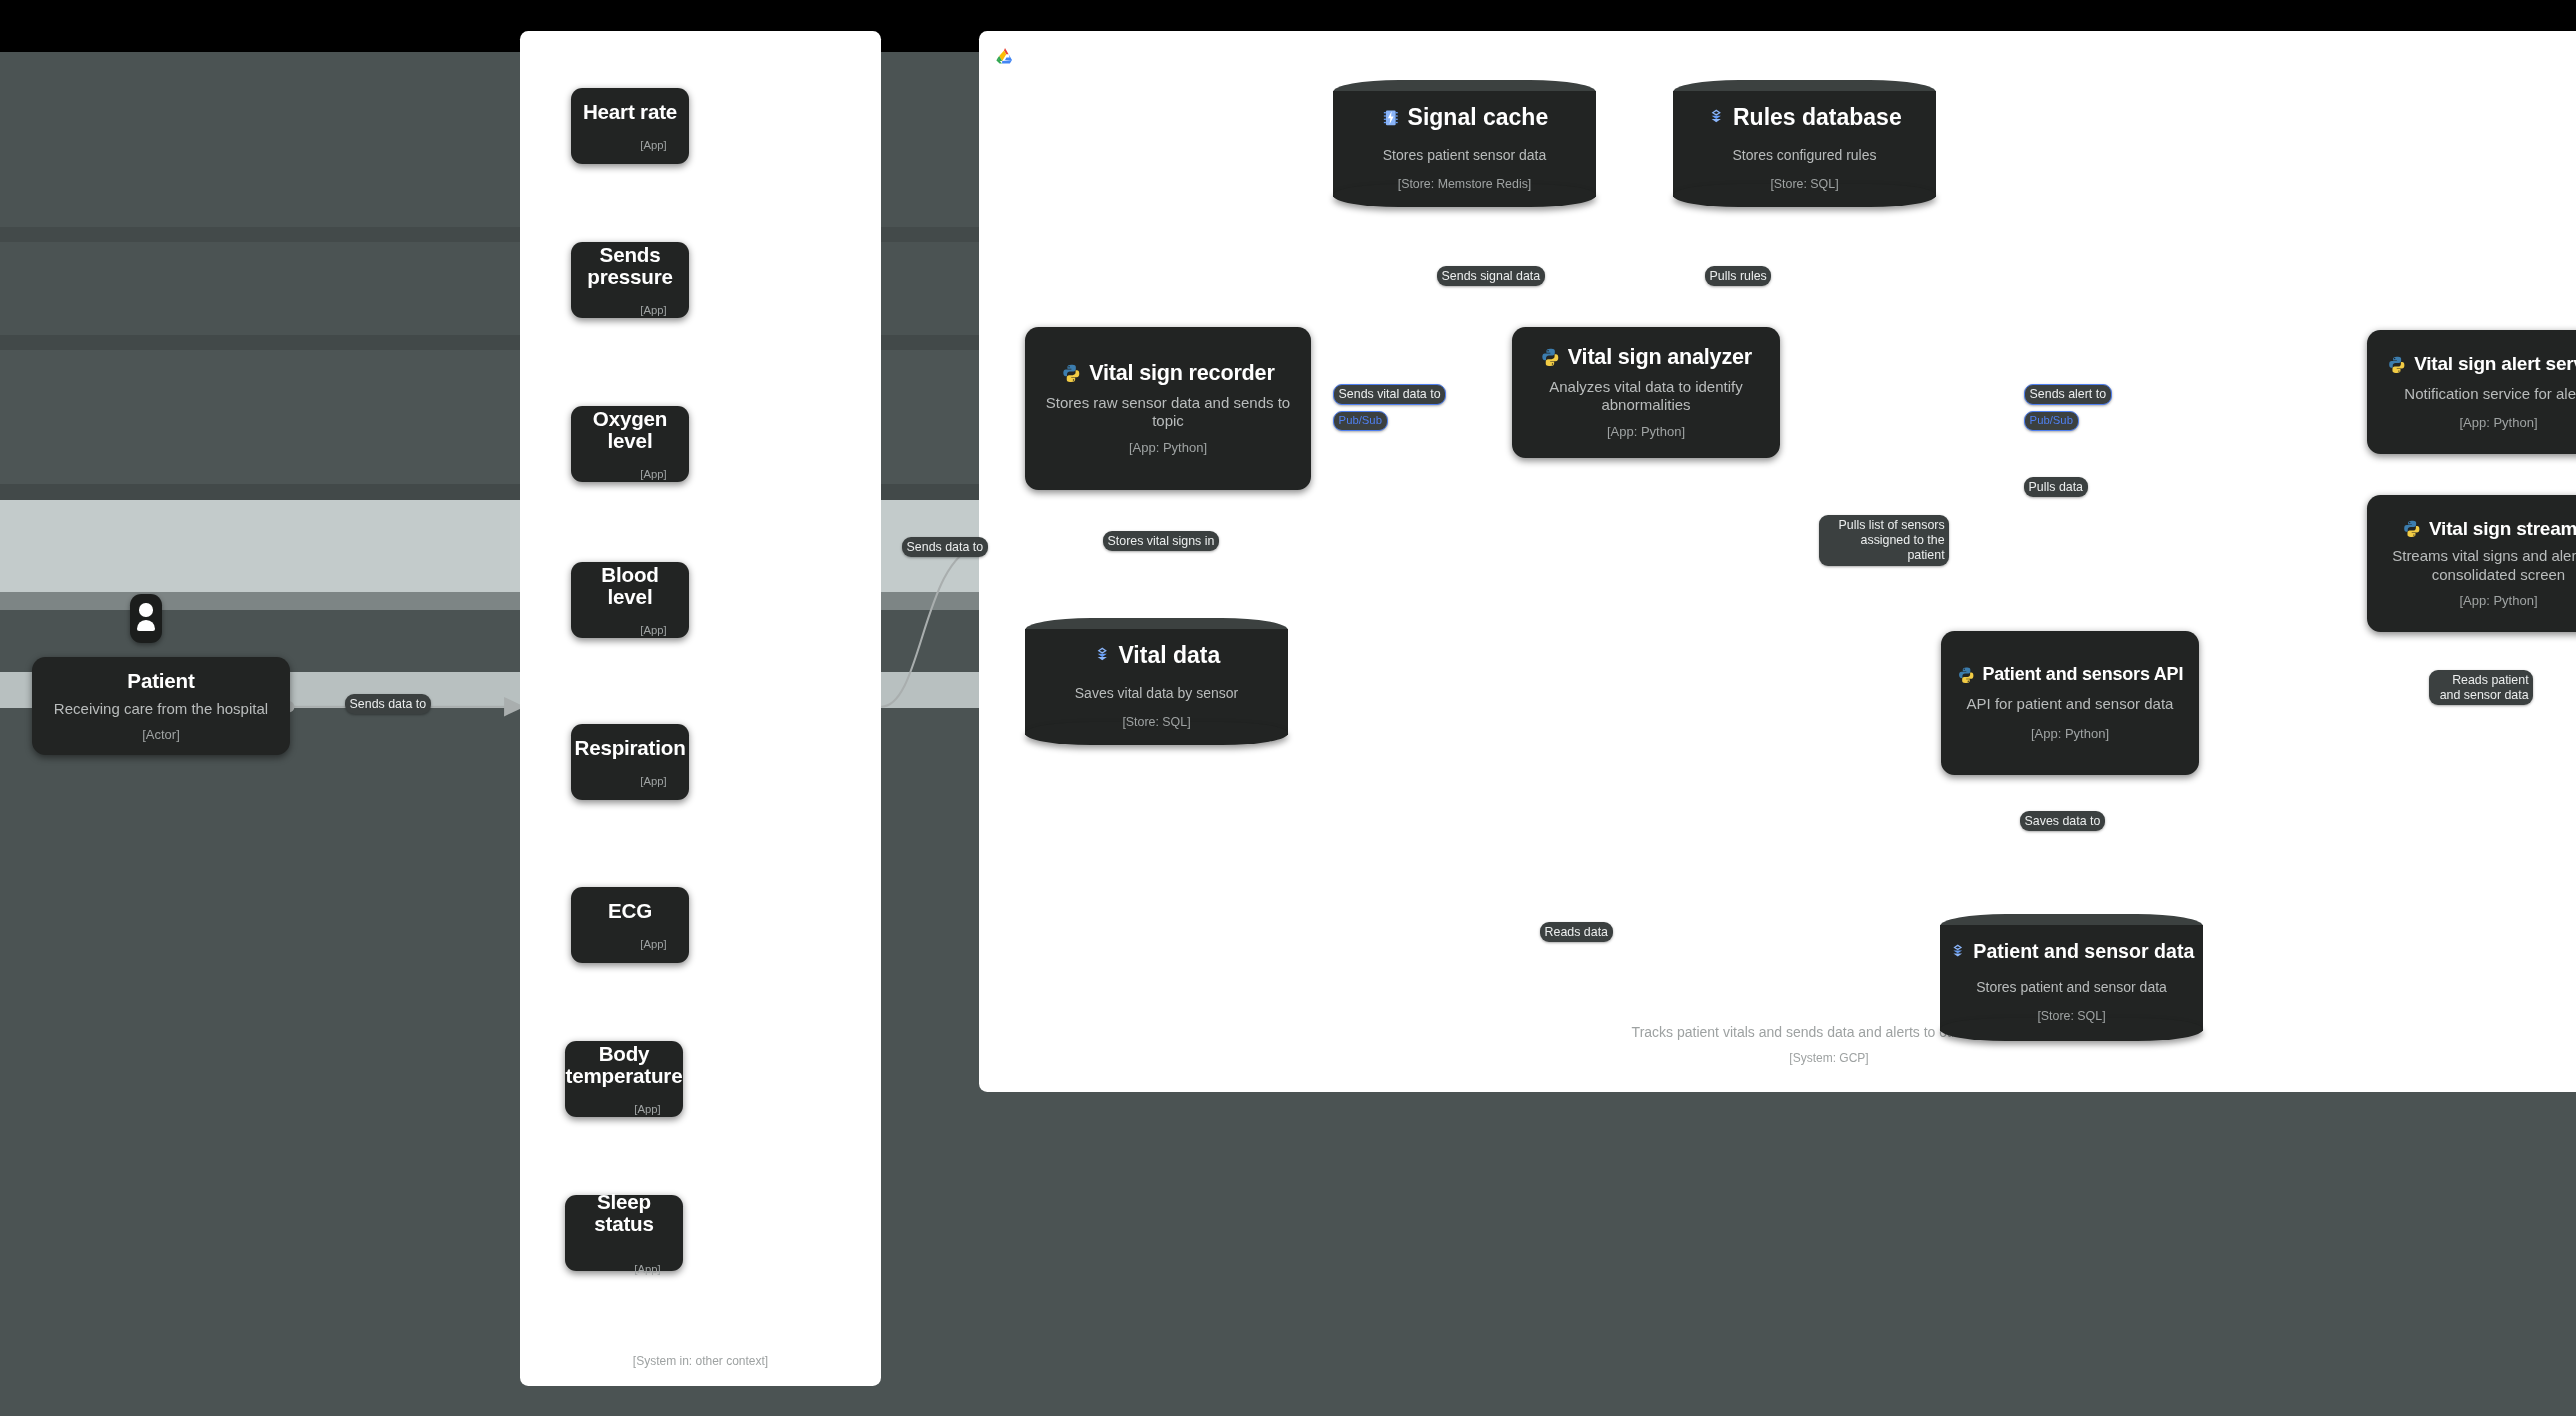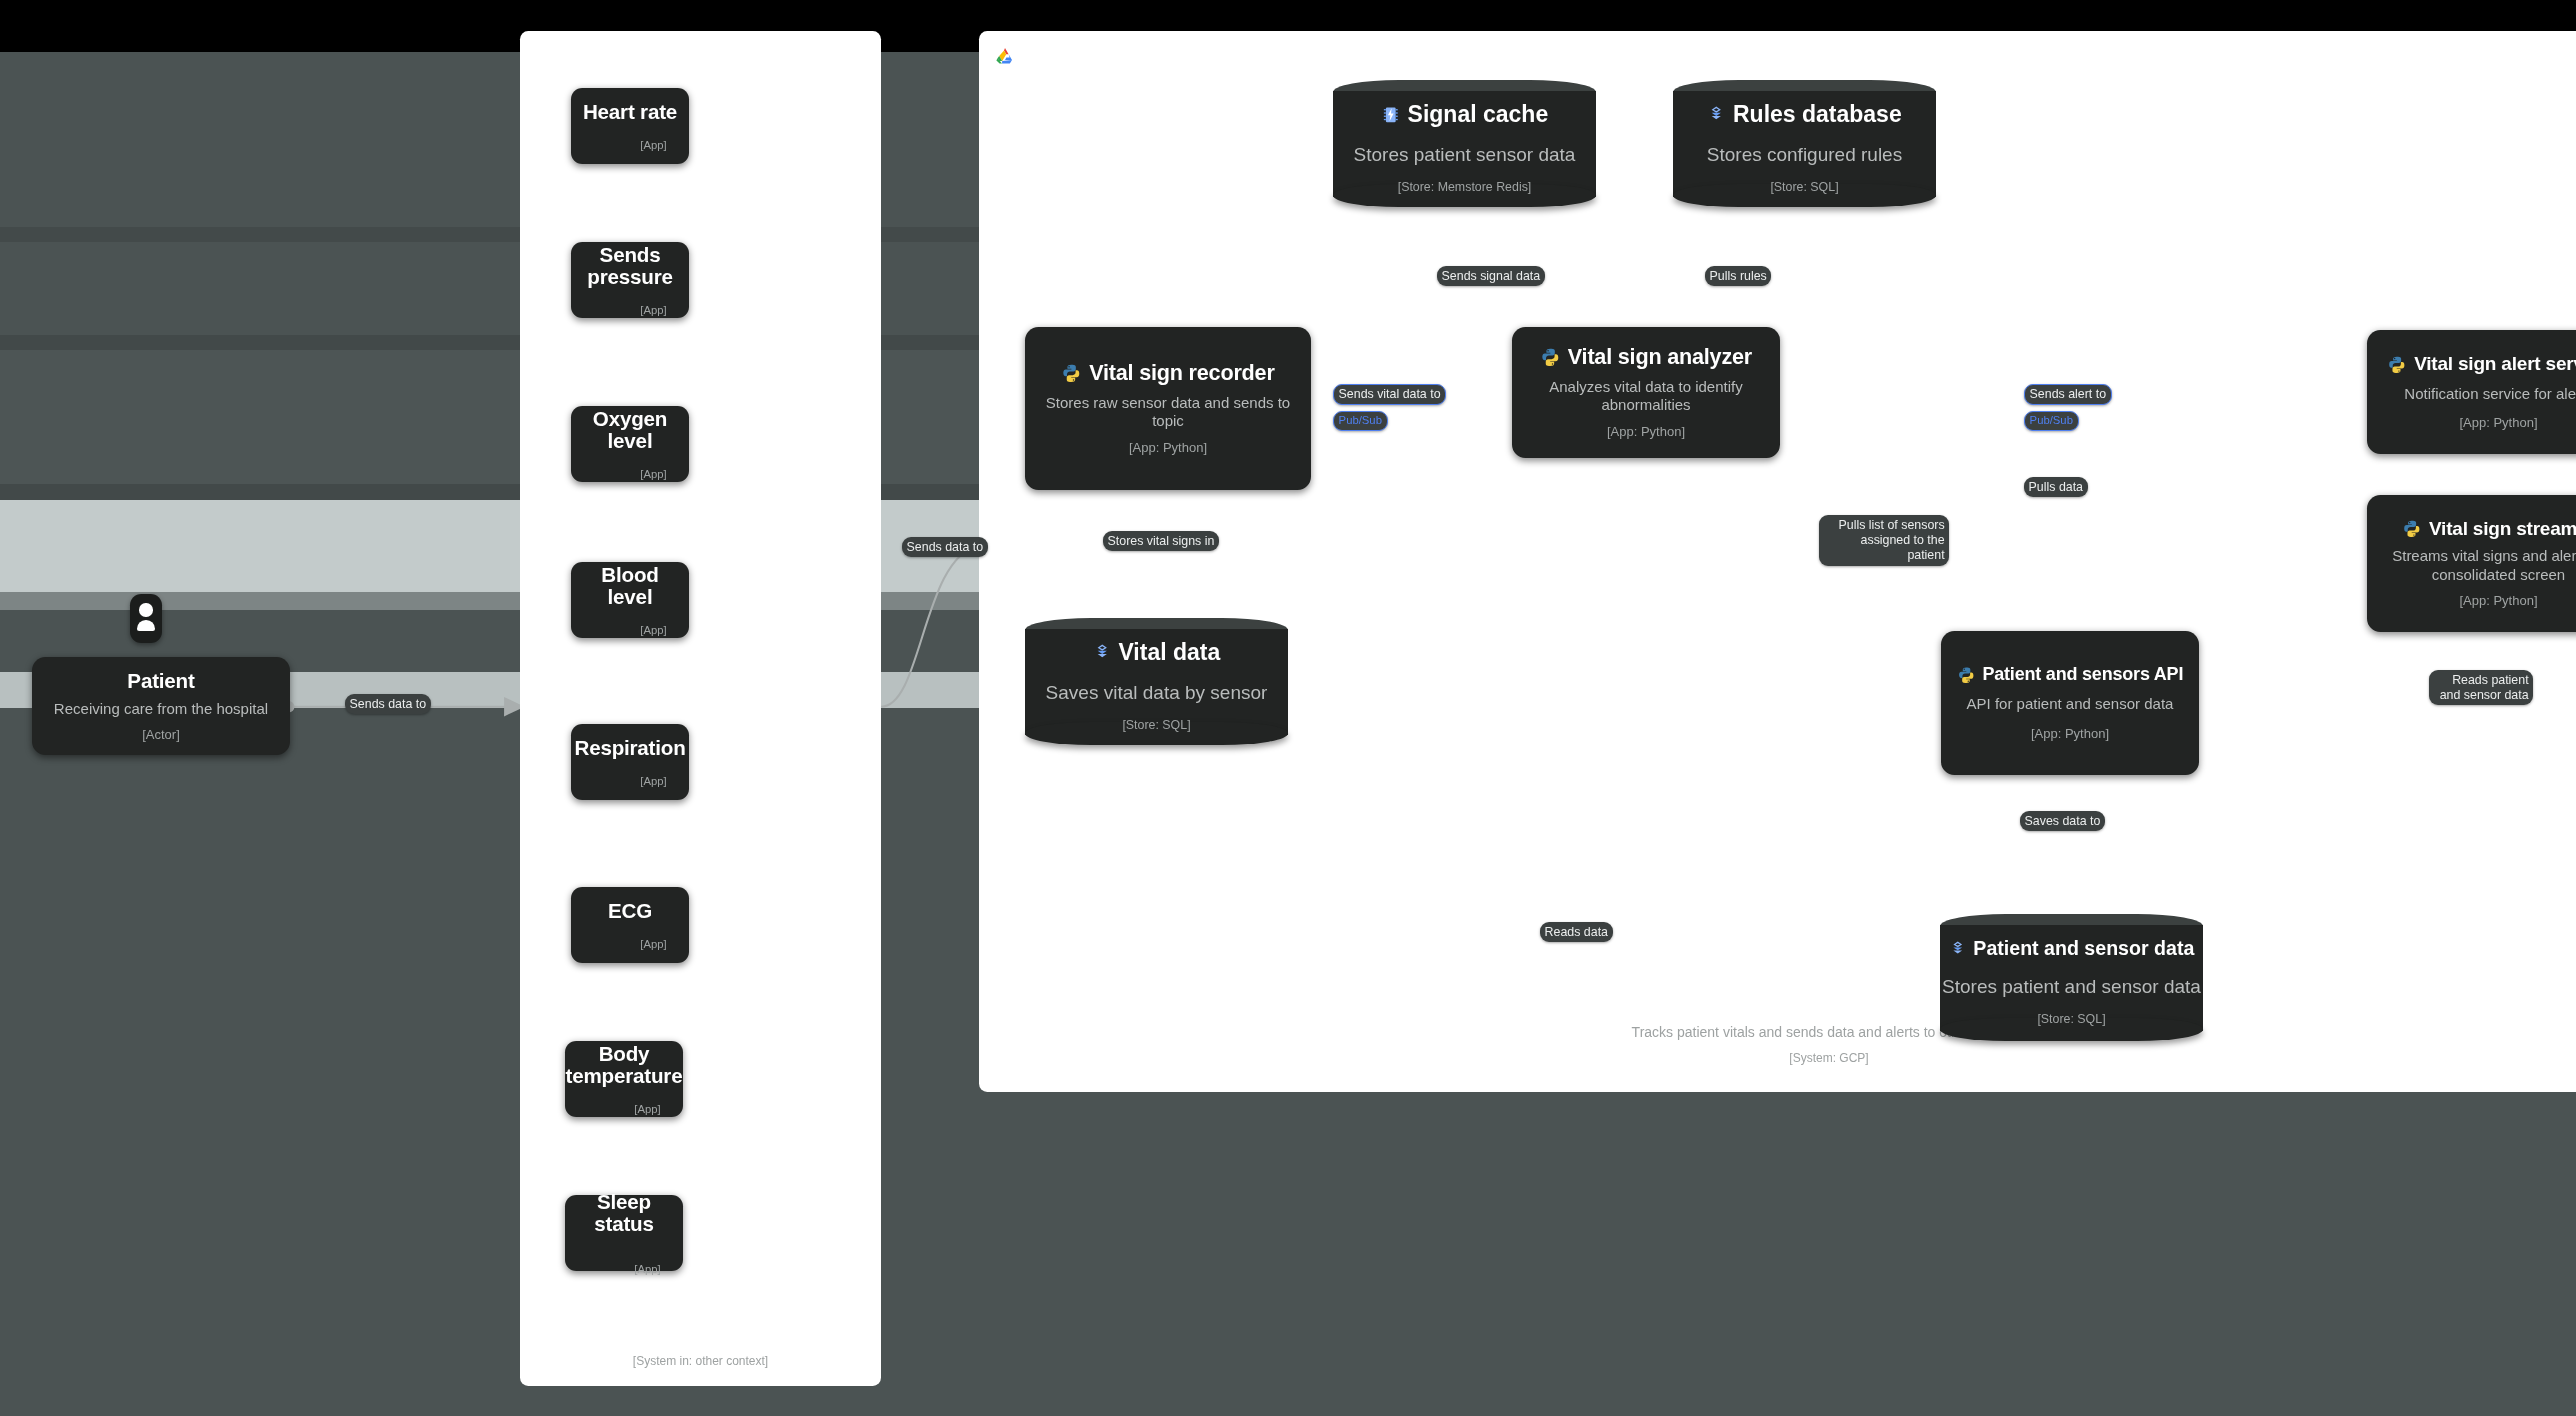--- a/index.html
+++ b/index.html
@@ -34,21 +34,21 @@
   .cyl{position:absolute;}
   .cyl .body{position:absolute;left:0;right:0;top:11.3px;bottom:9.3px;background:#222423;}
   .cyl .top{position:absolute;left:0;right:0;top:0;height:24px;border-radius:50%/100%;
             background:#3c4140;box-shadow:inset 0 -2.1px 0 rgba(0,0,0,.18);}
   .cyl .bot{position:absolute;left:0;right:0;bottom:-1px;height:23px;border-radius:50%/100%;
             background:#222423;box-shadow:0 3.6px 6.7px rgba(0,0,0,.40);}
   .cyl .inner{position:absolute;inset:0;display:flex;flex-direction:column;
               align-items:center;justify-content:center;color:#fff;text-align:center;
               padding-top:9.3px;}
   .cyl .ttl{font-size:23px;font-weight:700;display:flex;align-items:center;gap:7.2px;}
-  .cyl .dsc{font-size:19px;color:#b9bcbc;margin-top:15.5px;}
+  .cyl .dsc{font-size:14px;color:#b9bcbc;margin-top:15.5px;}
   .cyl .tech{font-size:12.4px;color:#9fa3a3;margin-top:14.4px;}
 
   
   .actor-head{position:absolute;width:32px;height:49px;background:#1b1d1c;border-radius:11.3px;
               display:flex;align-items:center;justify-content:center;
               box-shadow:0 2.1px 5.2px rgba(0,0,0,.4);}
   .actor-head .p1{width:13.4px;height:13.4px;border-radius:50%;background:#fff;position:absolute;top:9.3px;}
   .actor-head .p2{width:17.5px;height:11.3px;border-radius:8.8px 8.8px 2.1px 2.1px;background:#fff;position:absolute;top:26px;}
 
   

